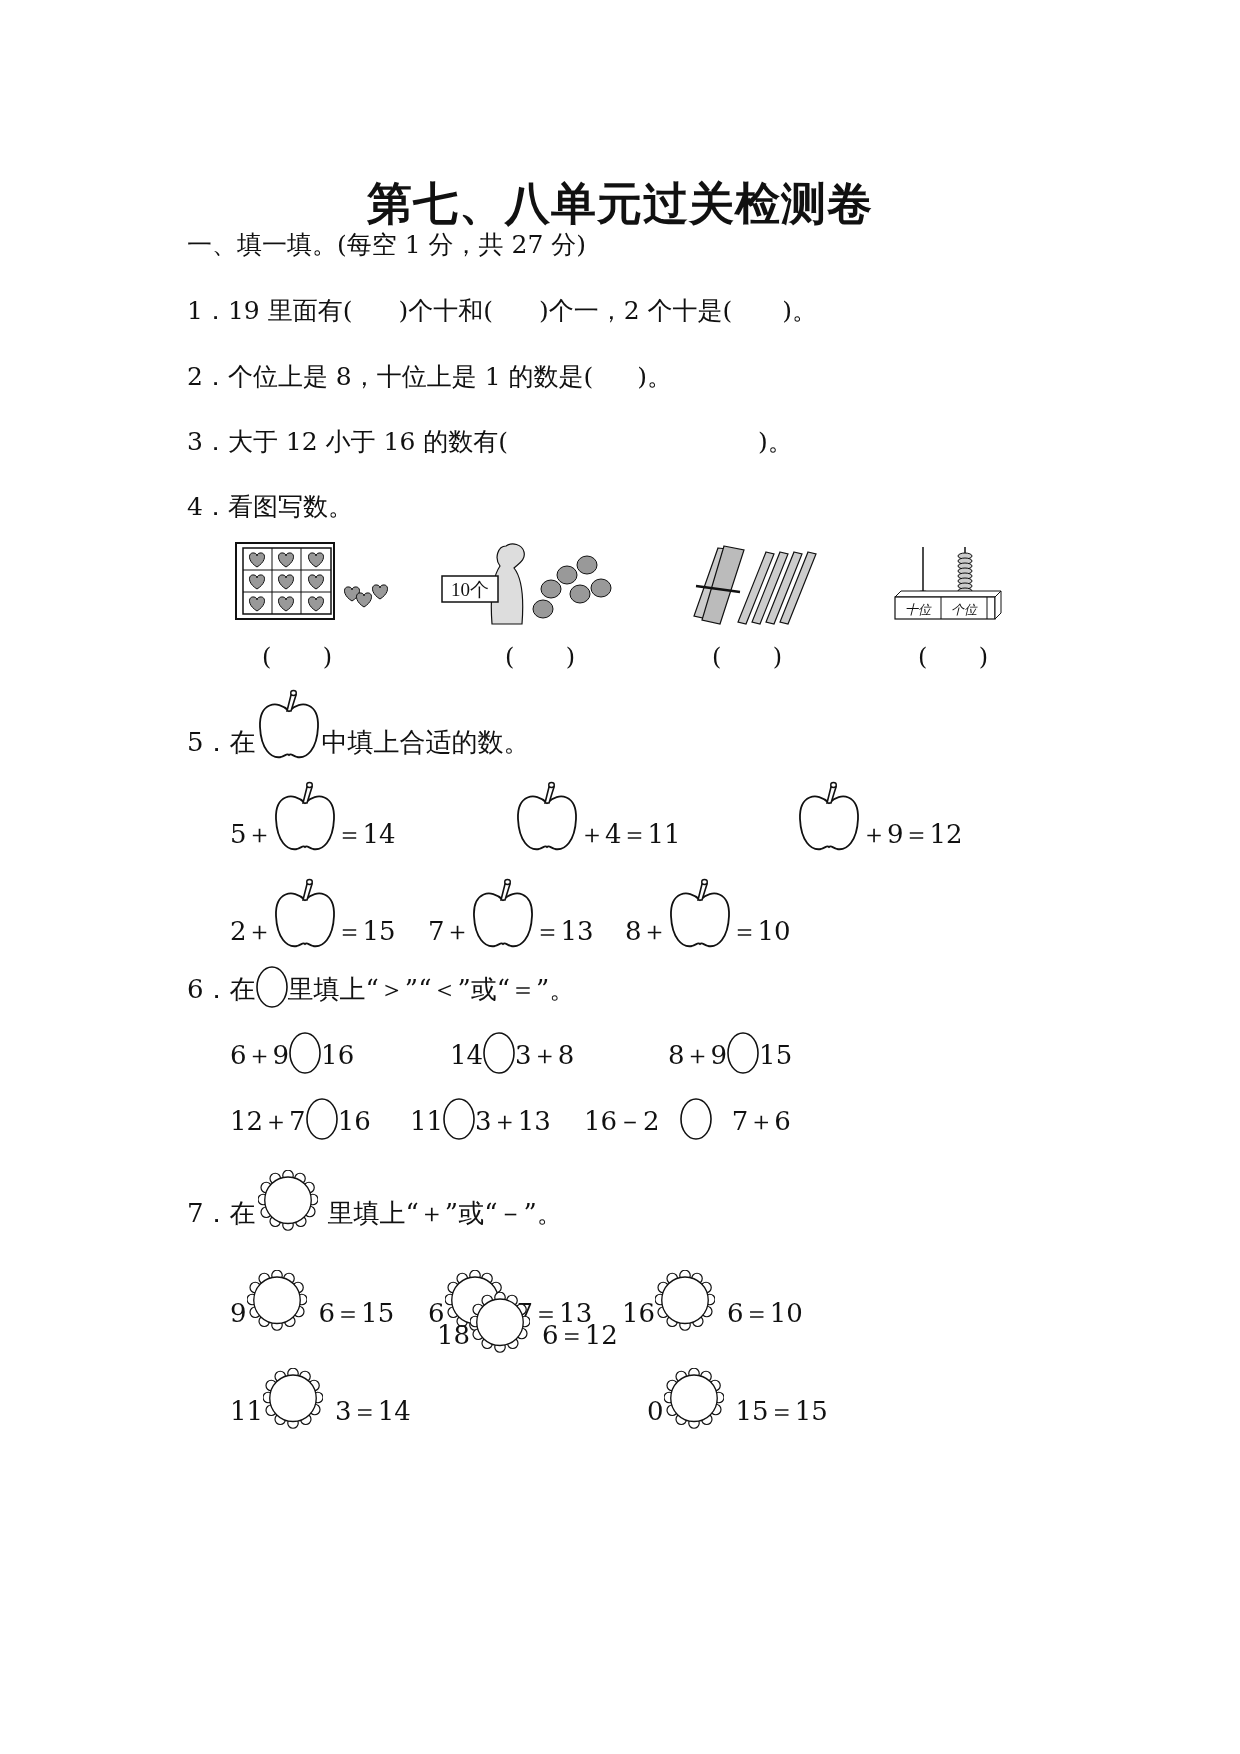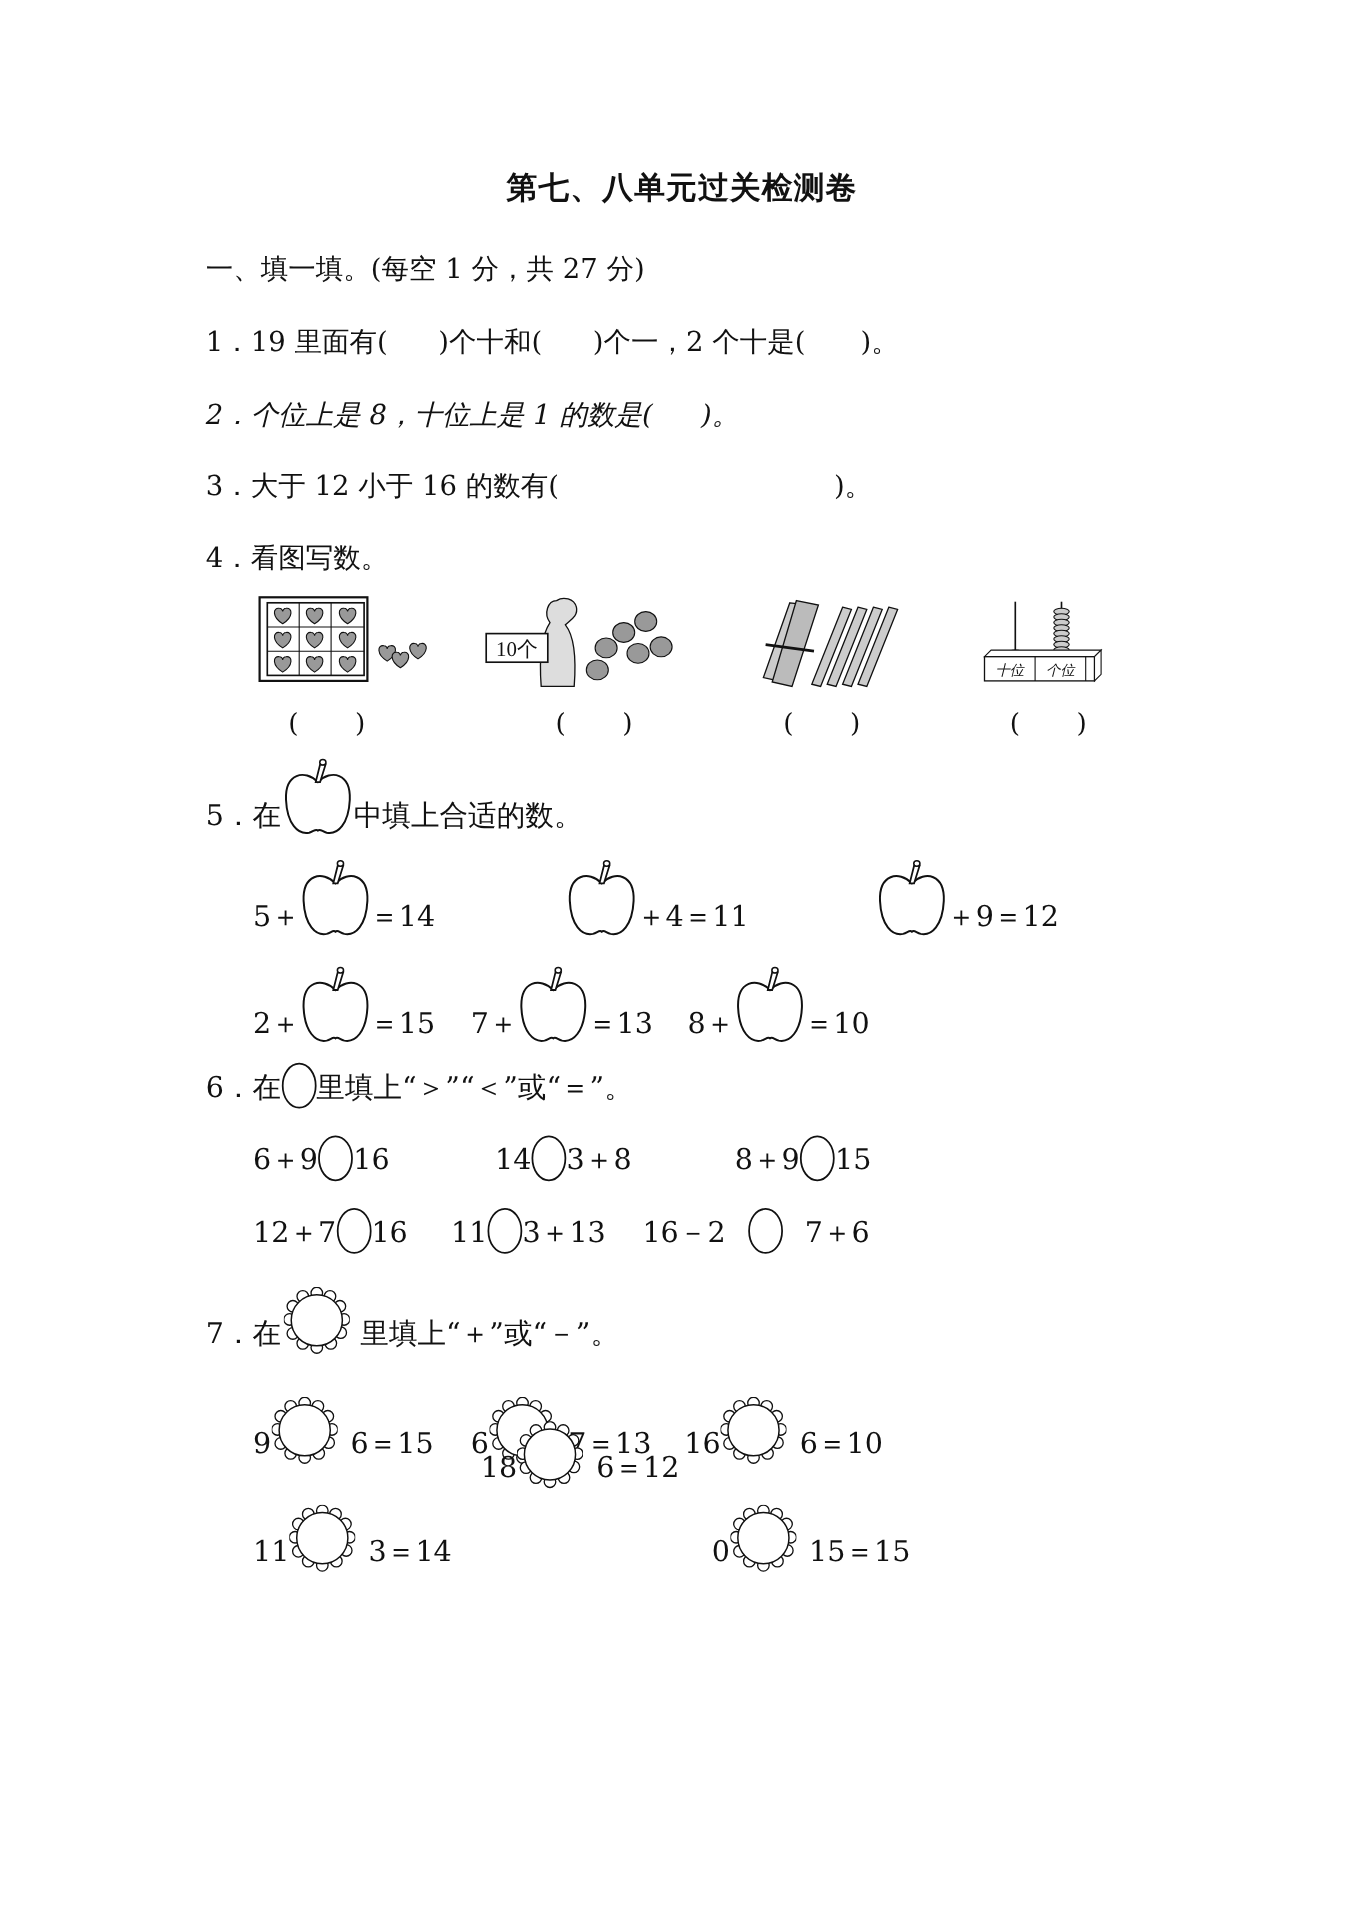--- a/index.html
+++ b/index.html
@@ -1,20 +1,20 @@
 <!DOCTYPE html>
 <html><head>
 <meta charset="utf-8">
 <style>
   html, body { margin: 0; padding: 0; background: #ffffff; }
   body { width: 1240px; height: 1754px; position: relative; overflow: hidden;
          font-family: "DejaVu Serif", "Liberation Serif", serif; color: #111; }
   .abs { position: absolute; }
-  .title { left: 0; width: 1240px; top: 152px; text-align: center;
-           font-family: "DejaVu Sans", "Liberation Sans", sans-serif; font-weight: bold; font-size: 28px; letter-spacing: 1px; }
+  .title { left: 0; width: 1240px; top: 174px; text-align: center;
+           font-family: "DejaVu Sans", "Liberation Sans", sans-serif; font-weight: bold; font-size: 45px; letter-spacing: 1px; }
   .txt { font-size: 25px; white-space: nowrap; line-height: 30px; }
   .blank { display: inline-block; }
   .paren { font-size: 24px; }
   svg { overflow: visible; }
   .row { position: absolute; display: flex; align-items: flex-end; font-size: 26px; white-space: nowrap; }
   .row span { line-height: 30px; }
   .pic { position: absolute; }
 </style>
 </head>
 <body>
@@ -47,21 +47,21 @@
 </svg>
 
 <div class="abs title">第七、八单元过关检测卷</div>
 
 <div class="abs txt" style="left:187px; top:230px;">一、填一填。(每空 1 分，共 27 分)</div>
 
 <div class="abs txt" style="left:187px; top:296px;">
   <span>1．</span><span>19 里面有(</span><span class="blank" style="width:46px"></span><span>)个十和(</span><span class="blank" style="width:46px"></span><span>)个一，2 个十是(</span><span class="blank" style="width:50px"></span><span>)。</span>
 </div>
 
-<div class="abs txt" style="left:187px; top:362px;font-style:italic;">
+<div class="abs txt" style="left:187px; top:362px;">
   <span>2．</span><span>个位上是 8，十位上是 1 的数是(</span><span class="blank" style="width:44px"></span><span>)。</span>
 </div>
 
 <div class="abs txt" style="left:187px; top:427px;">
   <span>3．</span><span>大于 12 小于 16 的数有(</span><span class="blank" style="width:250px"></span><span>)。</span>
 </div>
 
 <div class="abs txt" style="left:187px; top:492px;">
   <span>4．</span><span>看图写数。</span>
 </div>

